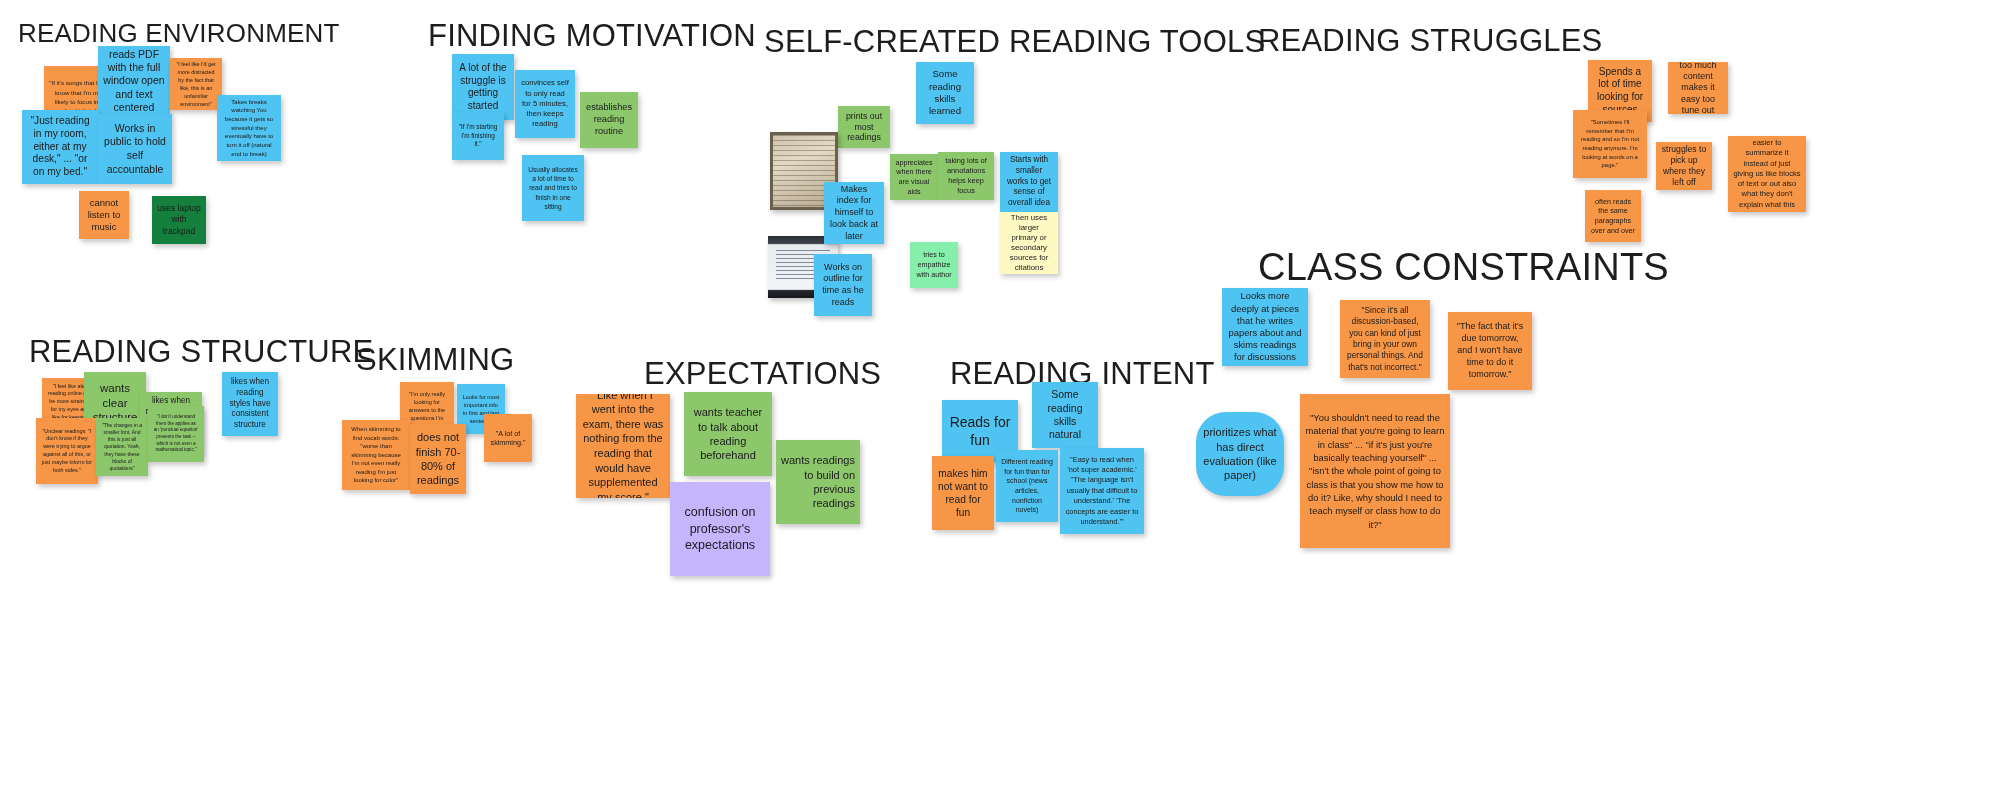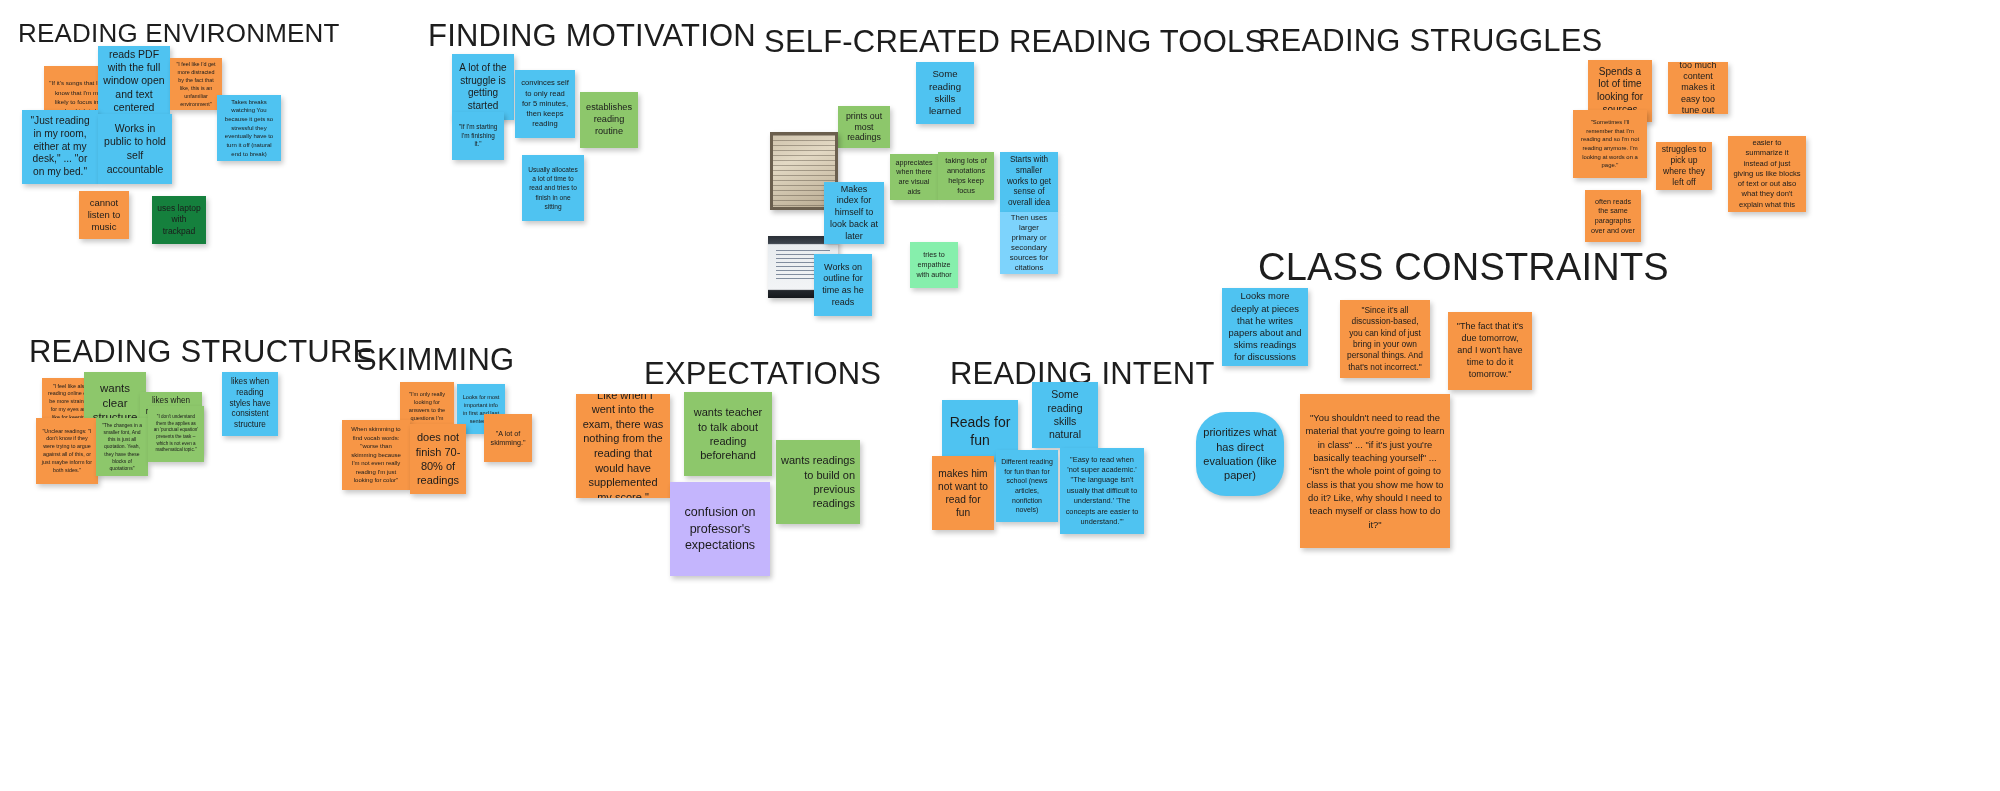--- a/index.html
+++ b/index.html
@@ -92,21 +92,21 @@
   <div class="note" style="left:916px; top:62px; width:58px; height:62px; background:#4FC3F1; font-size:9.6px; line-height:1.28;">Some reading skills learned</div>
   <div class="note" style="left:838px; top:106px; width:52px; height:42px; background:#8DC76B; font-size:8.8px; line-height:1.25;">prints out most readings</div>
 
   <div class="photo photo-doc" style="left:770px; top:132px; width:68px; height:78px;"></div>
   <div class="photo photo-screen" style="left:768px; top:236px; width:70px; height:62px;"></div>
 
   <div class="note" style="left:890px; top:154px; width:48px; height:46px; background:#8DC76B; font-size:7.2px; line-height:1.35;">appreciates when there are visual aids</div>
   <div class="note" style="left:938px; top:152px; width:56px; height:48px; background:#8DC76B; font-size:7.4px; line-height:1.35;">taking lots of annotations helps keep focus</div>
   <div class="note" style="left:1000px; top:152px; width:58px; height:60px; background:#4FC3F1; font-size:8.2px; line-height:1.3;">Starts with smaller works to get sense of overall idea</div>
   <div class="note" style="left:824px; top:182px; width:60px; height:62px; background:#4FC3F1; font-size:9px; line-height:1.3;">Makes index for himself to look back at later</div>
-  <div class="note" style="left:1000px; top:212px; width:58px; height:62px; background:#7dd3fc; font-size:7.8px; line-height:1.3;">Then uses larger primary or secondary sources for citations</div>
+  <div class="note" style="left:1000px; top:212px; width:58px; height:62px; background:#fef9c3; font-size:7.8px; line-height:1.3;">Then uses larger primary or secondary sources for citations</div>
   <div class="note" style="left:910px; top:242px; width:48px; height:46px; background:#86efac; font-size:7.2px; line-height:1.35;">tries to empathize with author</div>
   <div class="note" style="left:814px; top:254px; width:58px; height:62px; background:#4FC3F1; font-size:9px; line-height:1.28;">Works on outline for time as he reads</div>
 
   <div class="cluster-title" style="left:1258px; top:25px; font-size:31px;">READING STRUGGLES</div>
 
   <div class="note" style="left:1588px; top:60px; width:64px; height:62px; background:#F79646; font-size:10px; line-height:1.26;">Spends a lot of time looking for sources</div>
   <div class="note" style="left:1668px; top:62px; width:60px; height:52px; background:#F79646; font-size:9px; line-height:1.26;">too much content makes it easy too tune out</div>
   <div class="note" style="left:1573px; top:110px; width:74px; height:68px; background:#F79646; font-size:5.9px; line-height:1.45;">"Sometimes I'll remember that I'm reading and so I'm not reading anymore. I'm looking at words on a page."</div>
   <div class="note" style="left:1656px; top:142px; width:56px; height:48px; background:#F79646; font-size:8.6px; line-height:1.26;">struggles to pick up where they left off</div>
   <div class="note" style="left:1728px; top:136px; width:78px; height:76px; background:#F79646; font-size:7.6px; line-height:1.35;">"I feel like it'd be easier to summarize it instead of just giving us like blocks of text or out also what they don't explain what this is."</div>

